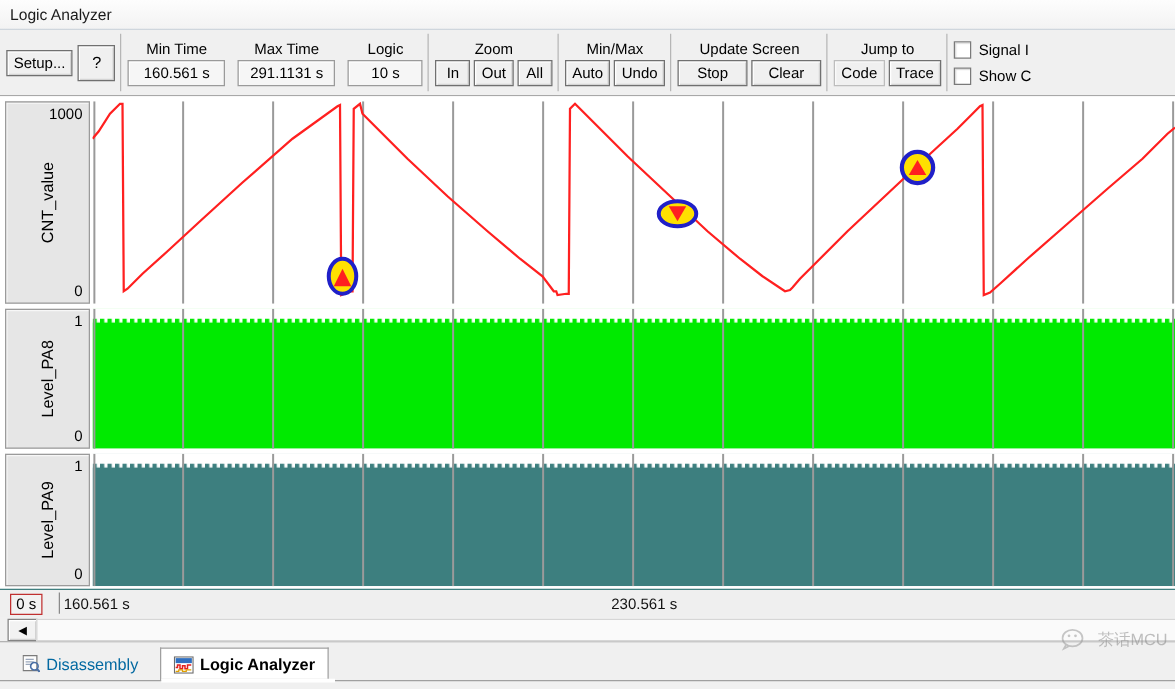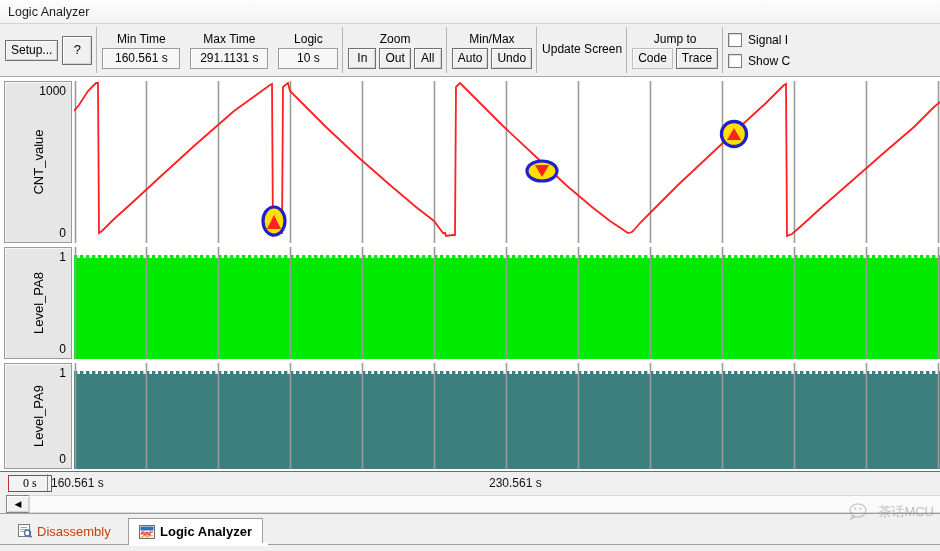--- a/index.html
+++ b/index.html
@@ -90,21 +90,21 @@
   .canvasarea{position:absolute;left:74px;top:0;right:0;height:100%;background:#fff;}
 
   
   .timebar{
     position:absolute;left:0;top:471px;width:940px;height:22px;
     background:#efefef;border-top:1px solid #3f7f7f;
   }
   .cursorbox{
     position:absolute;left:8px;top:3px;
     border:1px solid #c03030;background:#f2f2f2;
-    font-size:12px;padding:0 14px;line-height:15px;font-family:Liberation Serif, serif;
+    font-size:12px;padding:0 4px;line-height:15px;
   }
   .tlabel{position:absolute;top:4px;font-size:12px;color:#111;}
   .tsep{position:absolute;left:47px;top:2px;width:1px;height:17px;background:#8a8a8a;}
 
   .scrollbar{
     position:absolute;left:0;top:493px;width:940px;height:20px;
     background:#f0f0f0;border-bottom:1px solid #9e9e9e;
   }
   .sbleft{
     position:absolute;left:6px;top:2px;width:22px;height:16px;
@@ -120,21 +120,21 @@
   
   .tabbar{
     position:absolute;left:0;top:514px;width:940px;height:37px;
     background:#f0f0f0;
   }
   .tab{
     position:absolute;top:4px;height:26px;
     display:flex;align-items:center;gap:5px;padding:0 10px;
     font-size:13px;box-sizing:border-box;
   }
-  .tab.inactive{left:8px;color:#c2410c;}
+  .tab.inactive{left:8px;color:#0369a1;}
   .tab.active{
     left:128px;background:#ffffff;
     border:1px solid #9f9f9f;border-bottom:none;
     box-shadow:0 -1px 0 #d0d0d0 inset;color:#000;font-weight:bold;
   }
   .tabunderline{
     position:absolute;left:0;top:30px;width:940px;height:1px;background:#9f9f9f;
   }
   .tabcover{position:absolute;left:129px;top:29px;width:139px;height:3px;background:#fff;}
 
@@ -191,20 +191,24 @@
     <div class="tgroup sep">
       <div class="glabel">Min/Max</div>
       <div class="grow">
         <div class="btn">Auto</div>
         <div class="btn">Undo</div>
       </div>
     </div>
 
     <div class="tgroup sep">
       <div class="glabel">Update Screen</div>
+      <div class="grow">
+        <div class="btn" style="min-width:44px">Stop</div>
+        <div class="btn" style="min-width:44px">Clear</div>
+      </div>
     </div>
 
 
     <div class="tgroup sep">
       <div class="glabel">Jump to</div>
       <div class="grow">
         <div class="btn disabled">Code</div>
         <div class="btn">Trace</div>
       </div>
     </div>

